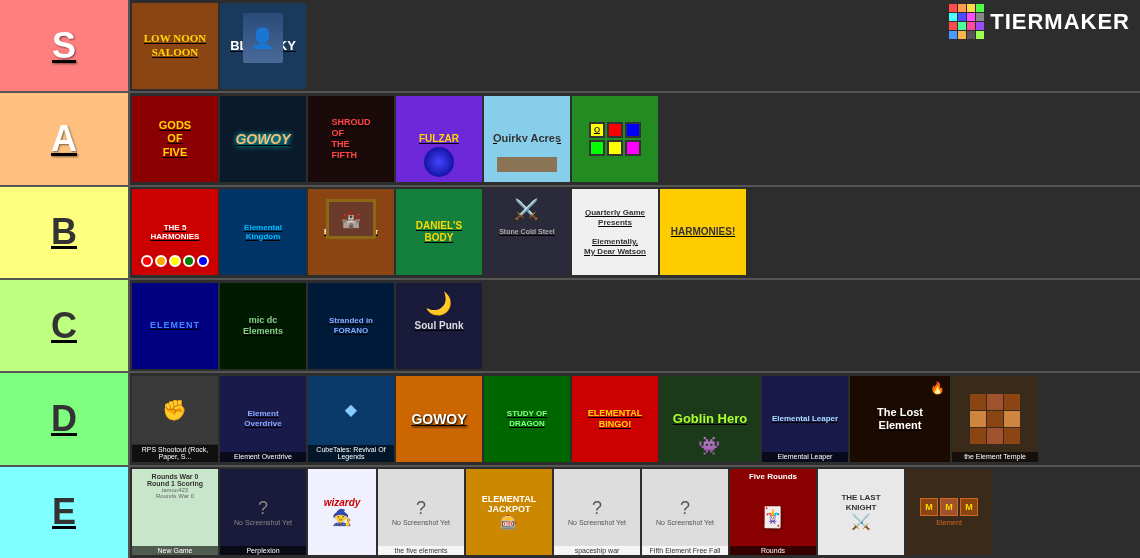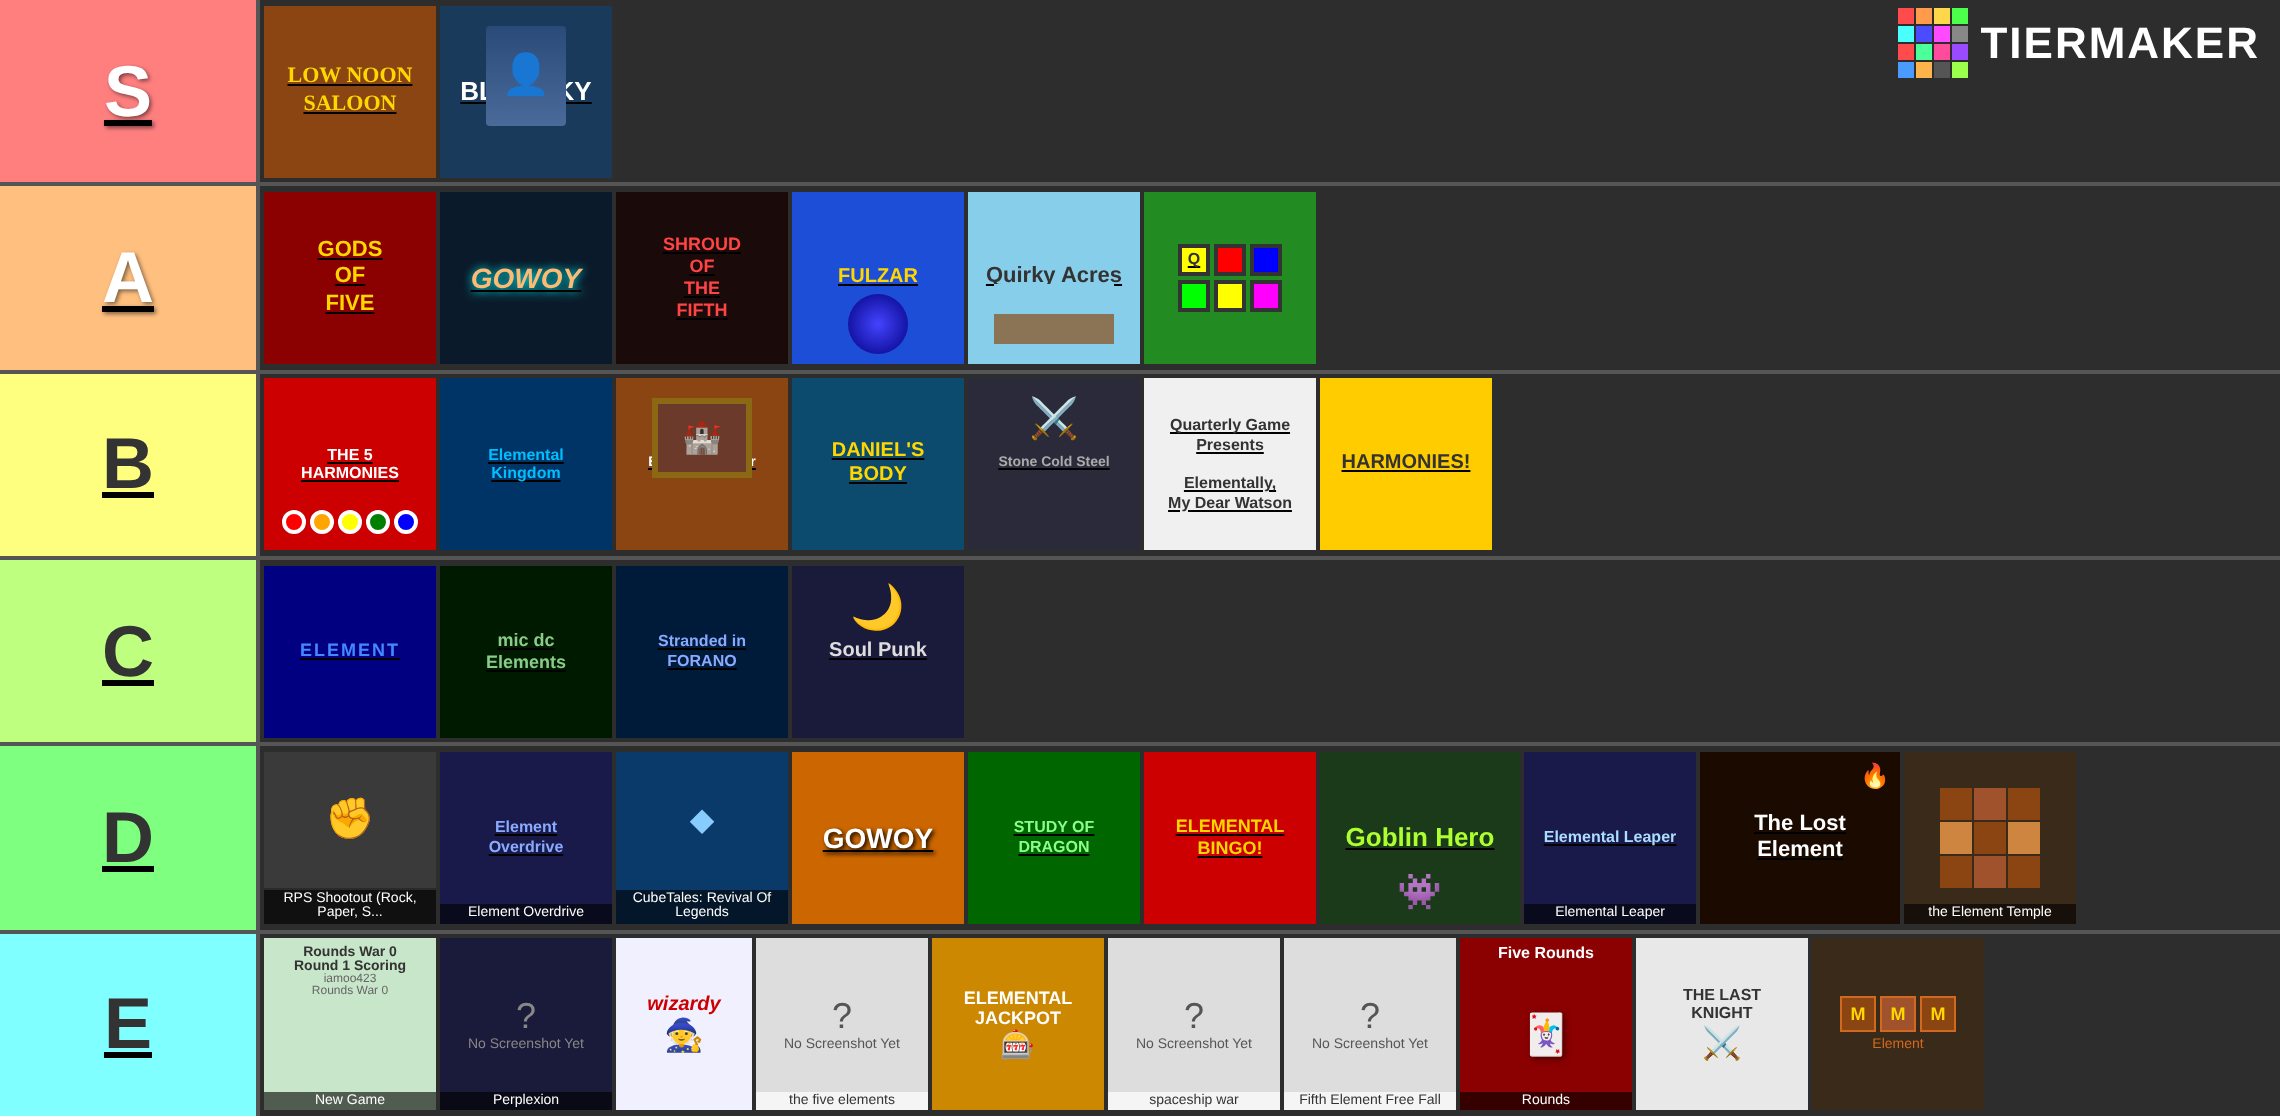--- a/index.html
+++ b/index.html
@@ -170,21 +170,21 @@
     }
     .card-elemental-kingdom {
       background: #003366;
       width: 86px;
     }
     .card-element-alcazar {
       background: #8B4513;
       width: 86px;
     }
     .card-daniels-body {
-      background: #0c4a6e;
+      background: #15803d;
       width: 86px;
     }
     .card-stone-cold-steel {
       background: #2a2a3a;
       width: 86px;
     }
     .card-elementally {
       background: #f0f0f0;
       width: 86px;
       color: #333;
@@ -331,21 +331,21 @@
     .gowoy-text {
       color: #fdba74;
       font-size: 14px;
       font-style: italic;
       text-shadow: 0 0 5px cyan;
     }
     .shroud-text {
       color: #FF4444;
       font-size: 9px;
       font-weight: bold;
-      text-align: center;
+      text-align: left;
       text-transform: uppercase;
       line-height: 1.2;
     }
     .quirky-text {
       color: #333;
       font-size: 11px;
       font-weight: bold;
       text-align: center;
     }
     .harmonies-text {
@@ -444,21 +444,21 @@
         <div class="game-card card-gowoy">
           <div class="game-card-inner">
               <div class="gowoy-text">GOWOY</div>
             </div>
         </div>
         <div class="game-card card-shroud">
           <div class="game-card-inner">
               <div class="shroud-text">SHROUD<br>OF<br>THE<br>FIFTH</div>
             </div>
         </div>
-        <div class="game-card" style="background:#1d4ed8; width:86px;">
+        <div class="game-card" style="background:#6d28d9; width:86px;">
           <div class="game-card-inner" style="color:#FFD700; font-size:10px; font-weight:bold;">FULZAR</div>
           <div style="position:absolute; bottom:5px; left:50%; transform:translateX(-50%); width:30px; height:30px; border-radius:50%; background:radial-gradient(circle, #4444ff, #000080);"></div>
         </div>
         <div class="game-card card-quirky-acres">
           <div class="game-card-inner">
               <div class="quirky-text" style="color:#333;">Quirky Acres</div>
             </div>
           <div style="position:absolute; bottom:10px; width:60px; height:30px; background:linear-gradient(180deg, #87CEEB 50%, #8B7355 50%);"></div>
         </div>
         <div class="game-card" style="background:#228B22; width:86px;">

